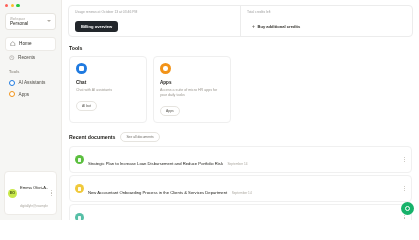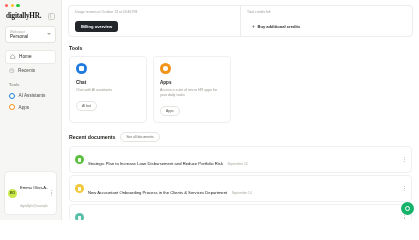--- a/index.html
+++ b/index.html
@@ -168,26 +168,20 @@
 
 <div class="app">
 
   <aside class="sidebar">
     <div class="traffic">
       <span class="dot r"></span>
       <span class="dot y"></span>
       <span class="dot g"></span>
     </div>
 
-    <div class="brand-row">
-      <span class="brand">digitallyHR.</span>
-      <span class="collapse-icon">
-          <i></i>
-        </span>
-    </div>
 
     <div class="ws-select">
       <div>
         <div class="ws-label">Workspace</div>
         <div class="ws-value">Personal</div>
       </div>
       <span class="chev"></span>
     </div>
 
     <nav class="nav">

